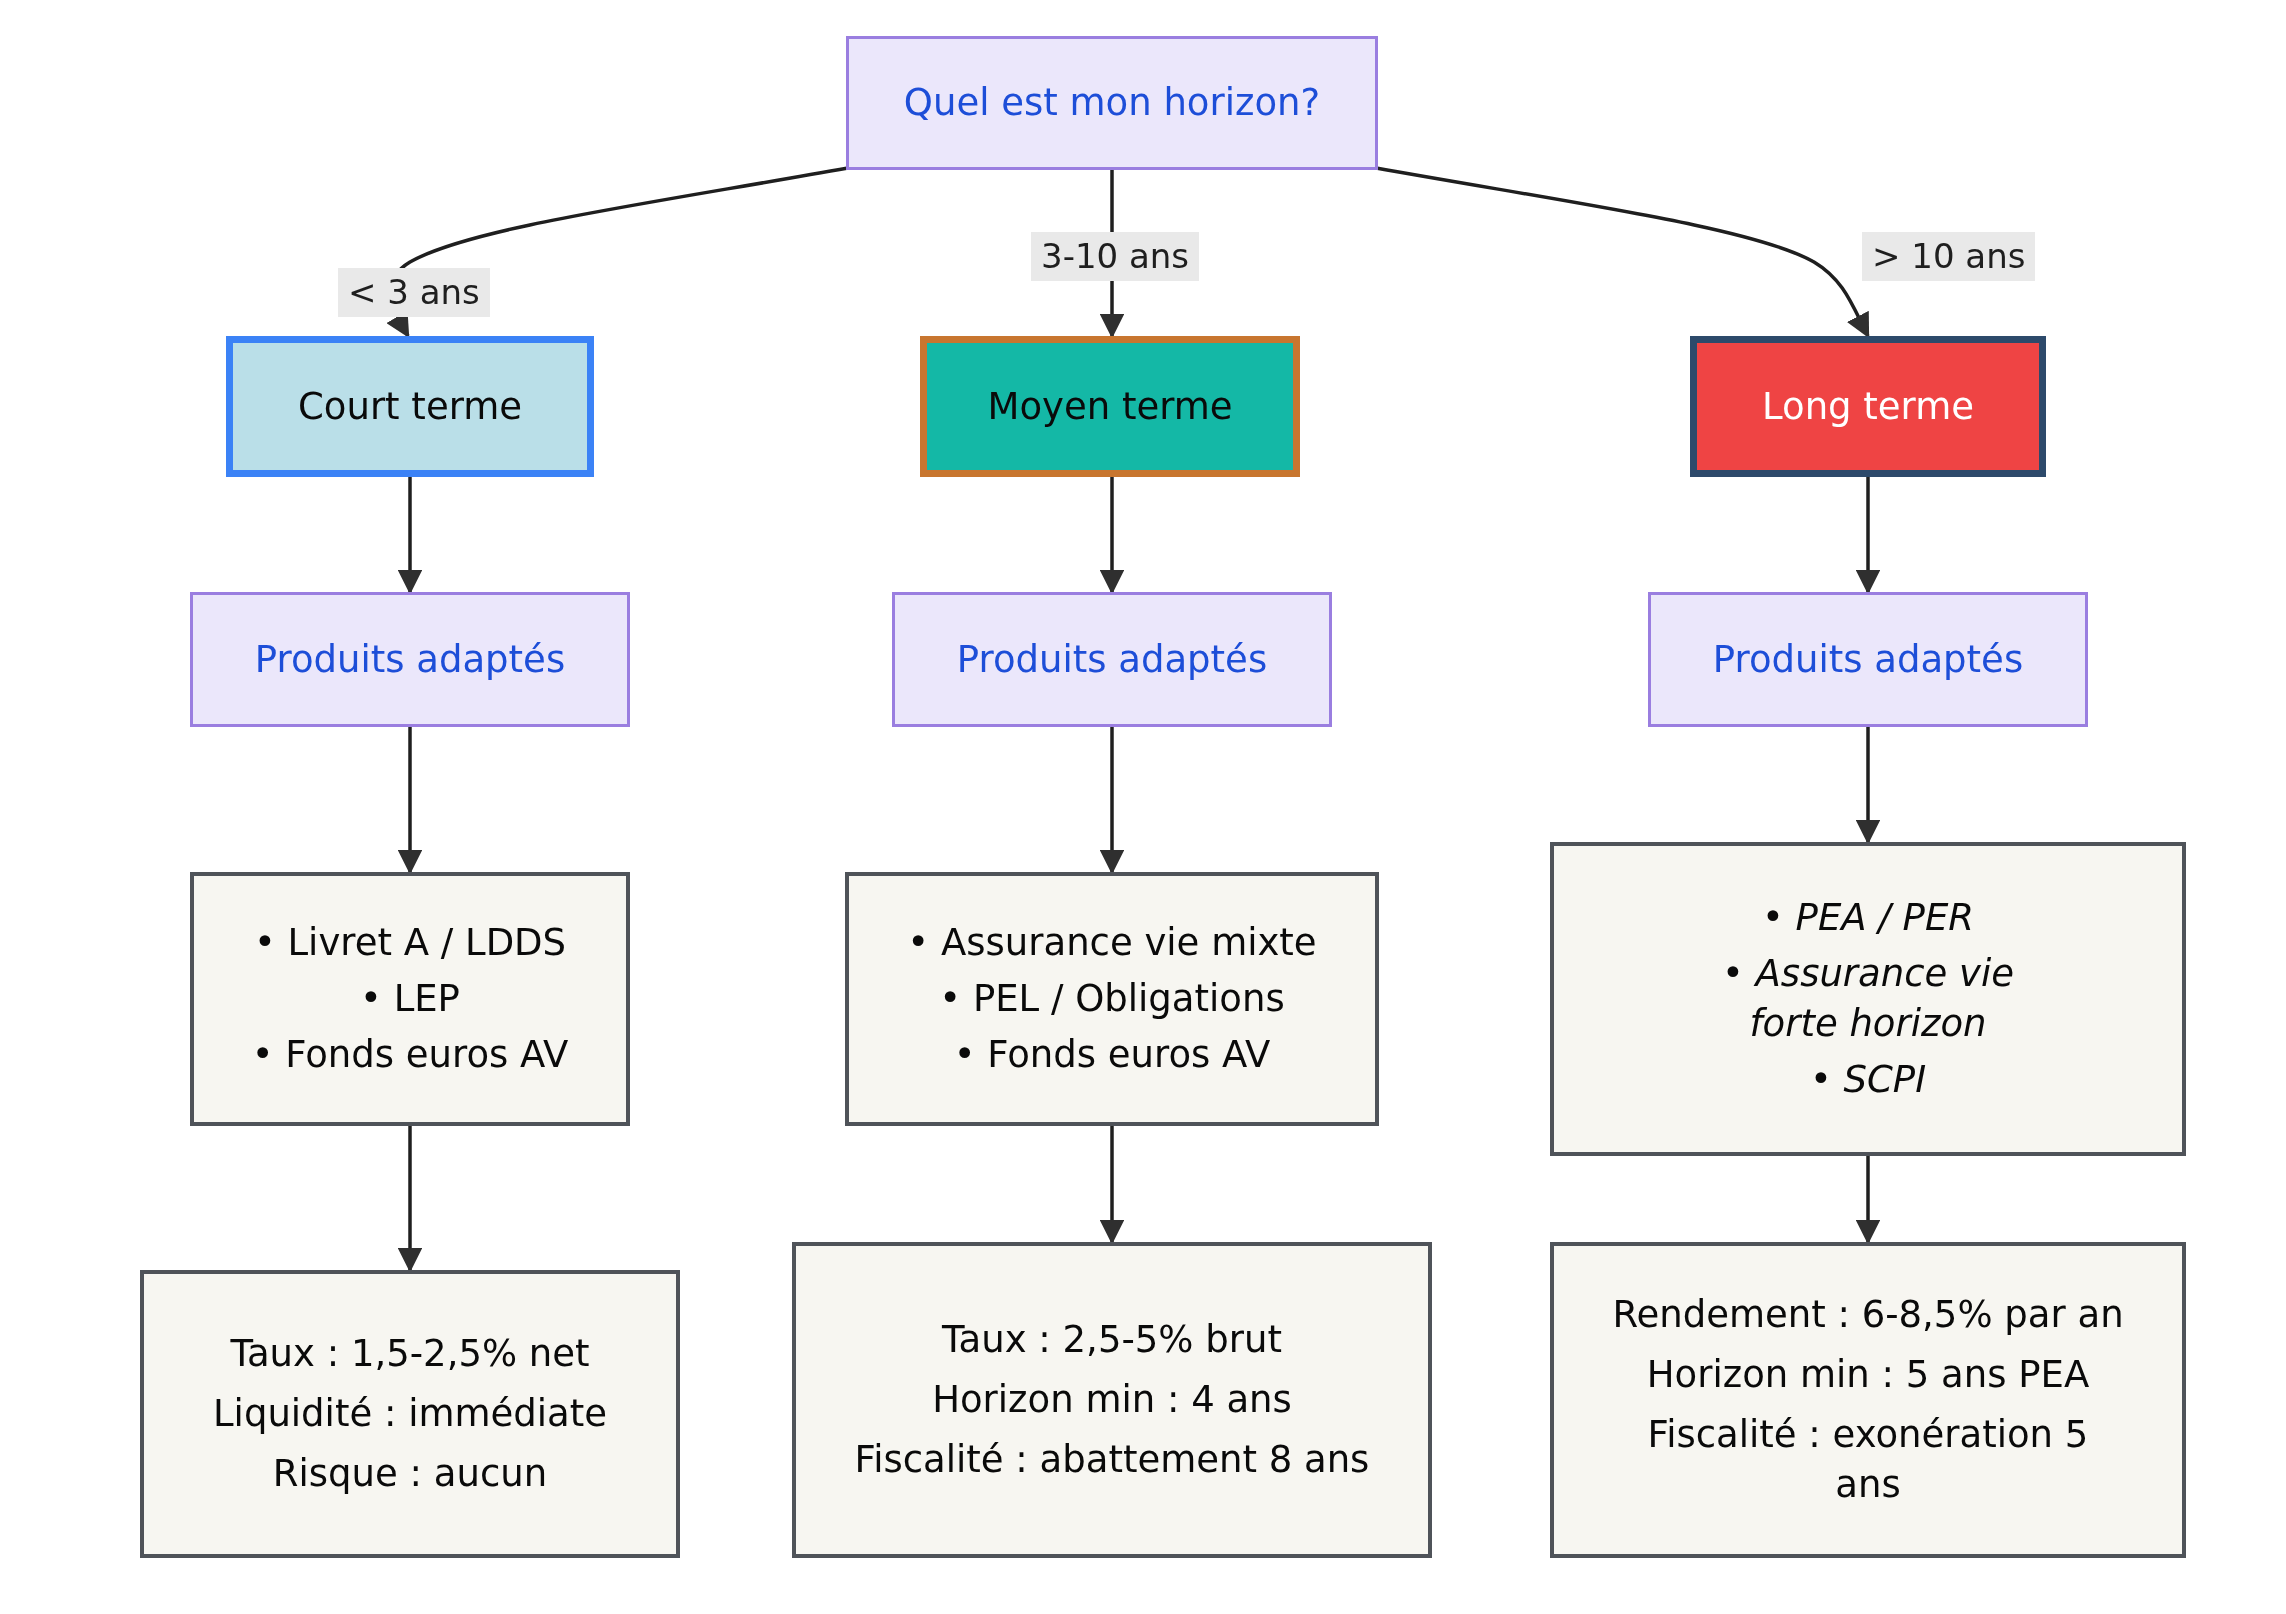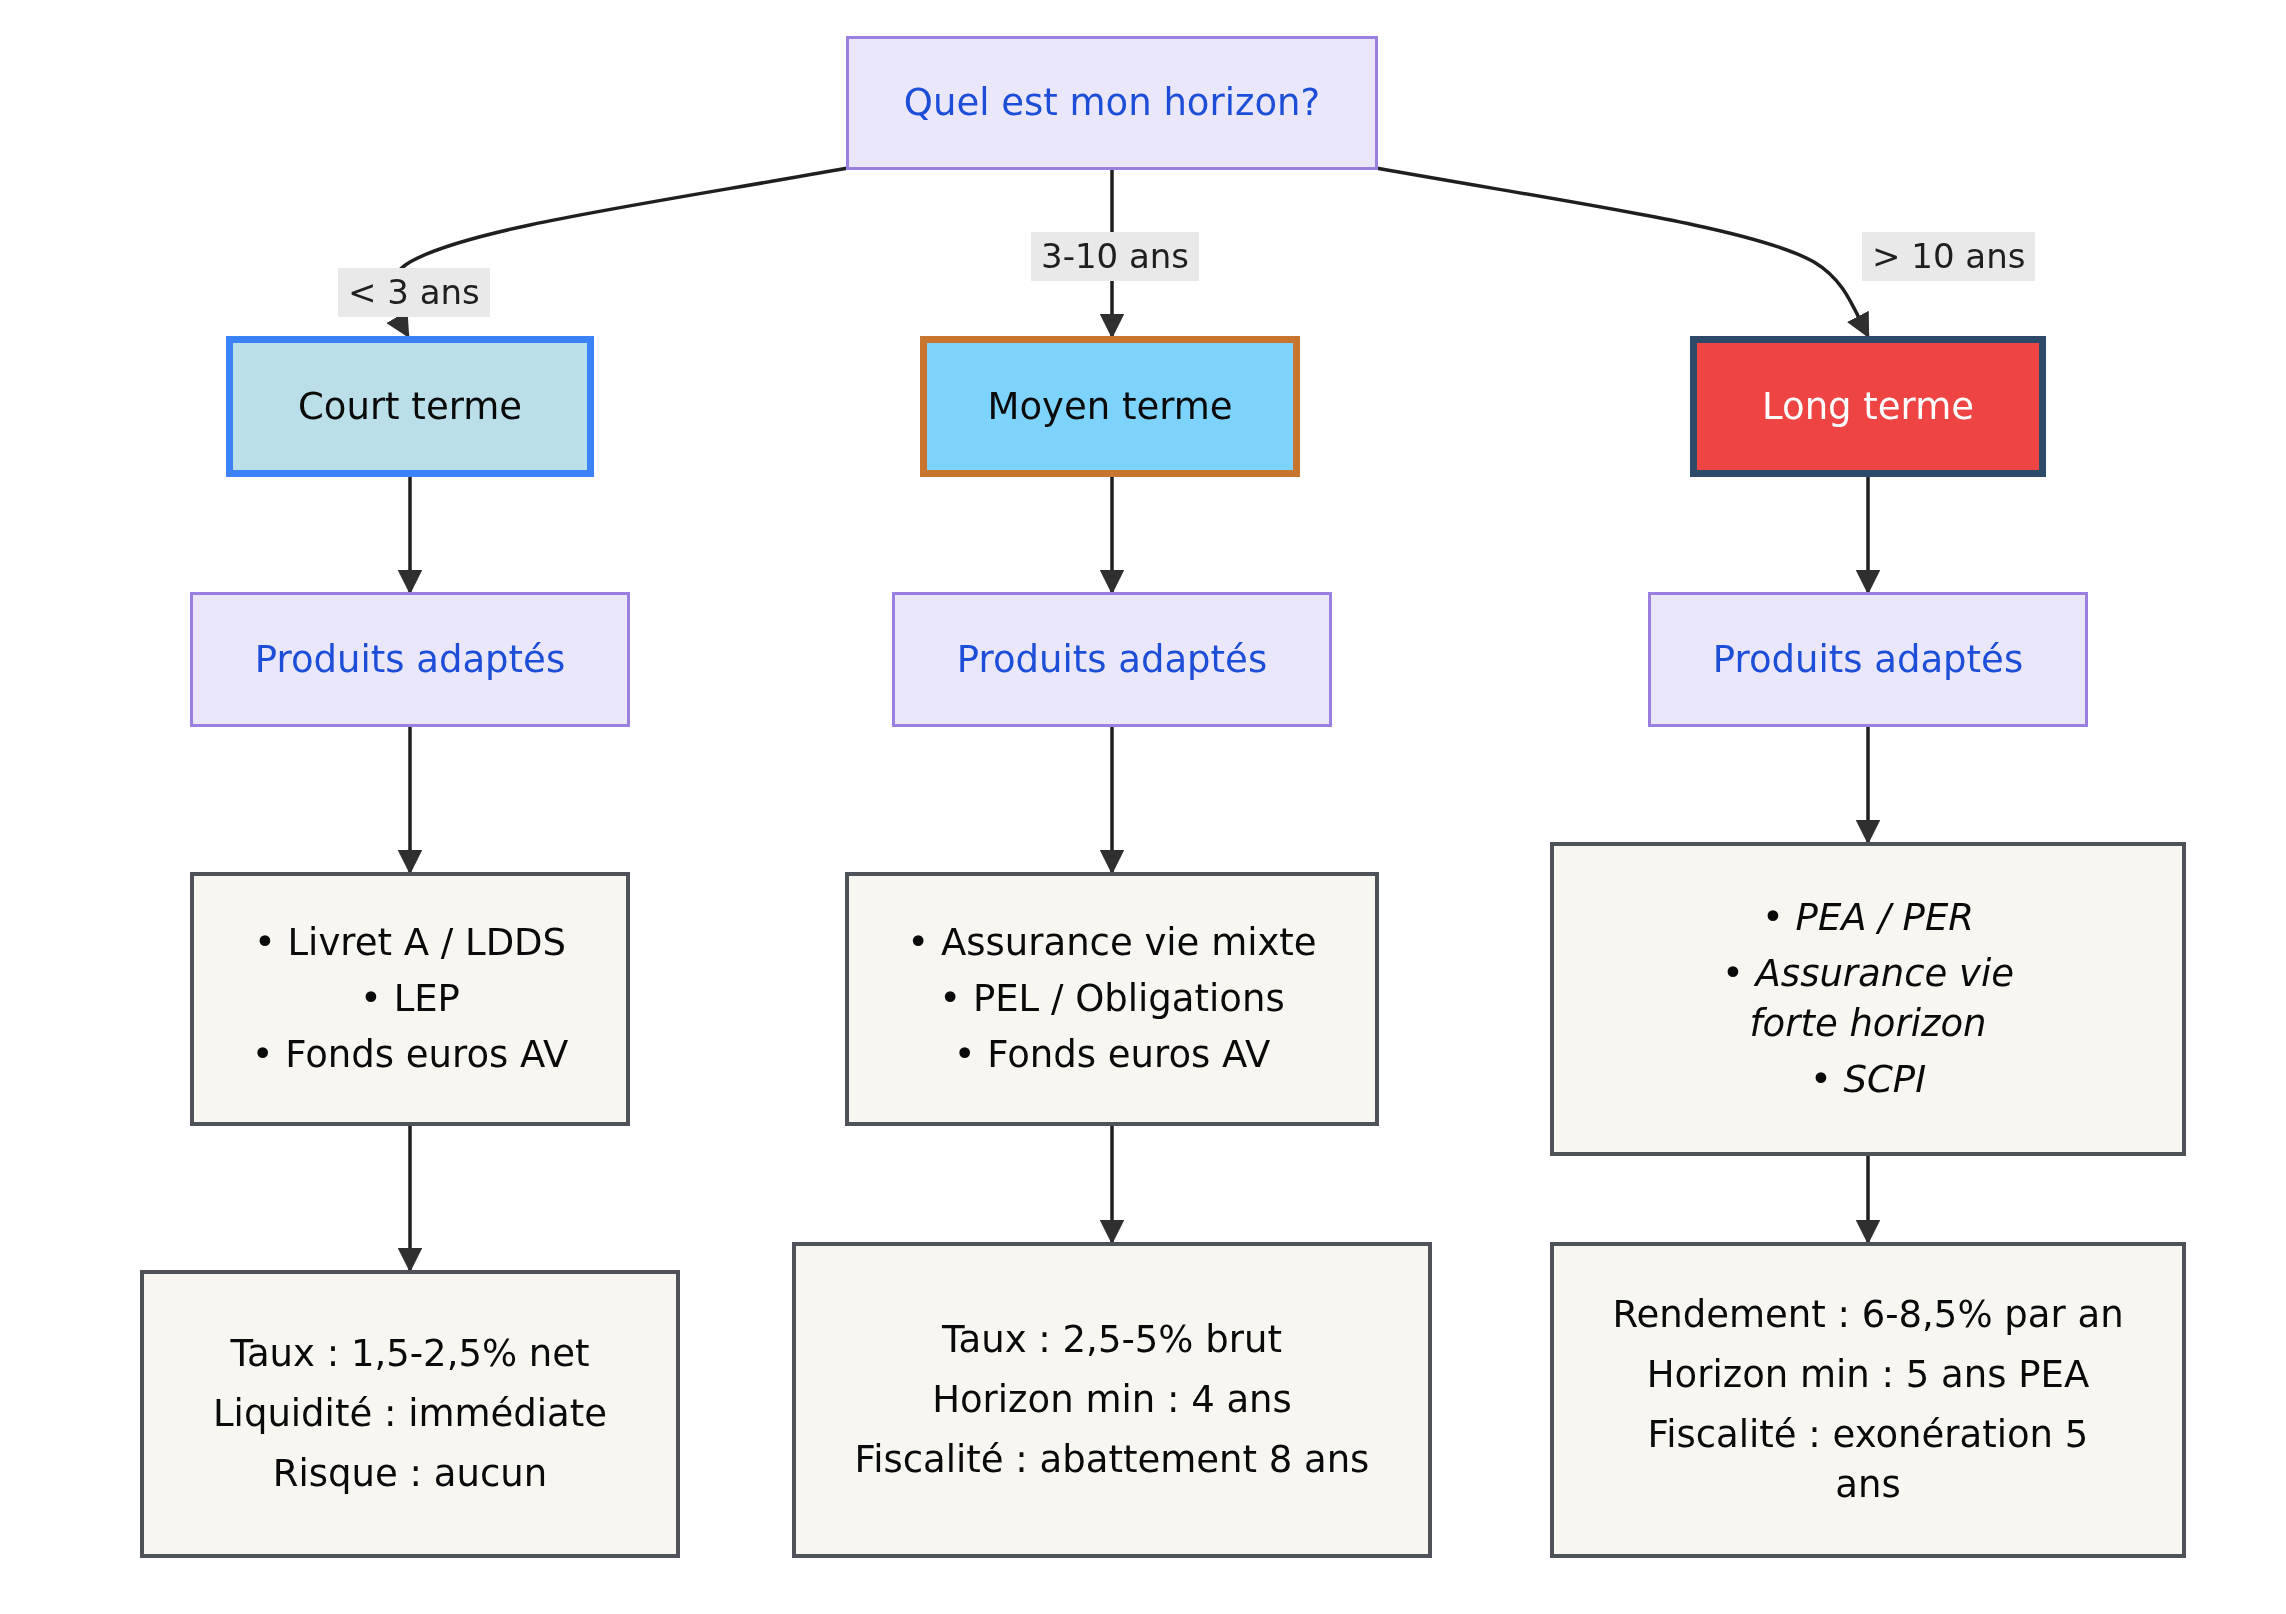--- a/index.html
+++ b/index.html
@@ -50,21 +50,21 @@
 
   
   .n-cyan {
     background: #badfe8;
     border: 7px solid #3b82f6;
     color: #0a0a0a;
   }
 
   
   .n-yellow {
-    background: #7dd3fc;
+    background: #14b8a6;
     border: 7px solid #c8762f;
     color: #0a0a0a;
   }
 
   
   .n-green {
     background: #ef4444;
     border: 7px solid #2d4a6b;
     color: #ffffff;
   }

